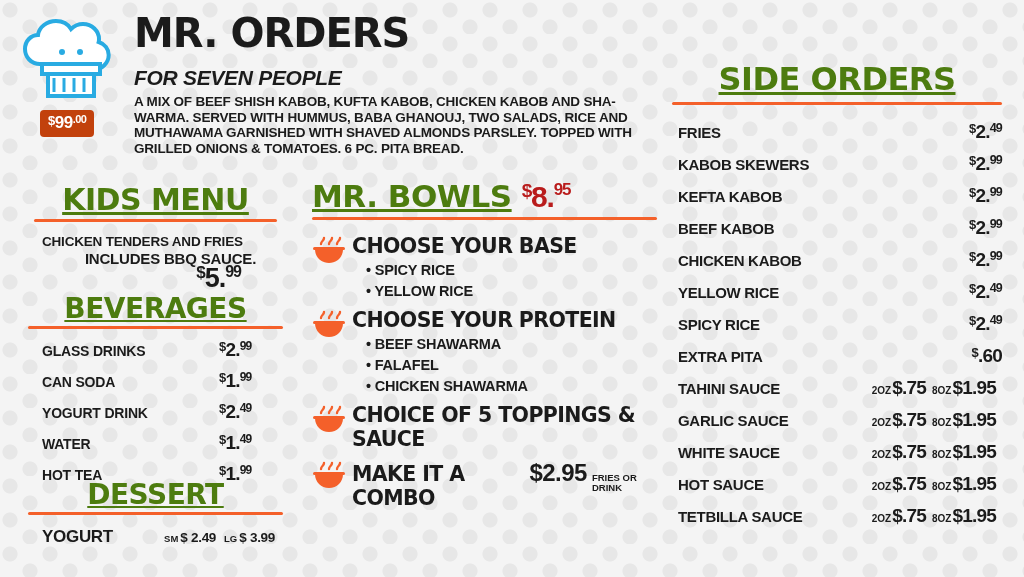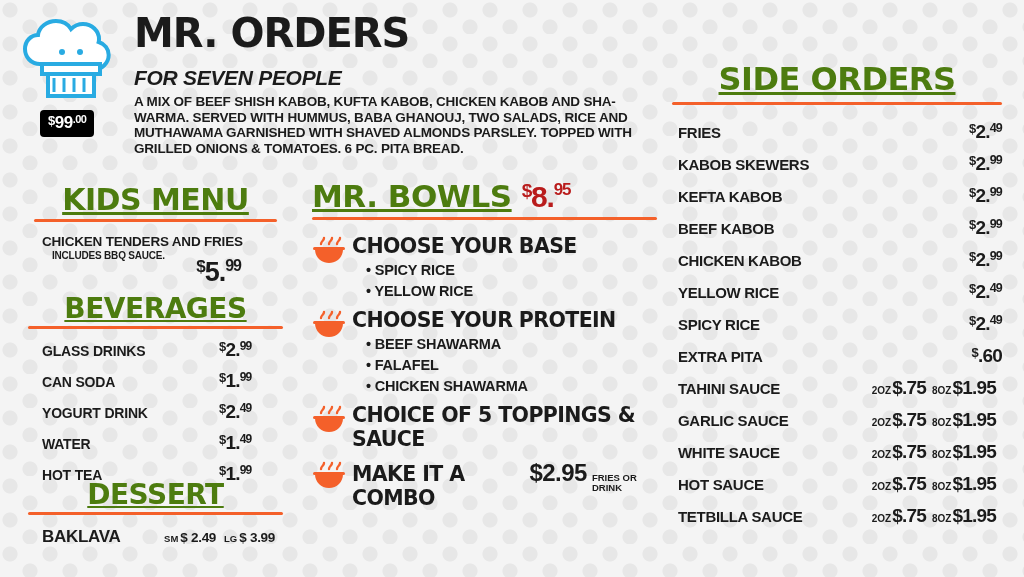--- a/index.html
+++ b/index.html
@@ -23,21 +23,21 @@
   .page{position:relative;z-index:1;width:1024px;height:577px;}
 
   
   .header{position:absolute;left:18px;top:14px;width:640px;}
   .chef-badge{
     position:absolute;left:0;top:4px;width:104px;height:120px;
   }
   .chef-svg{display:block;}
   .price-tag{
     position:absolute;left:22px;top:96px;
-    background:#000000;color:#fff;border-radius:4px;
+    background:#c2410c;color:#fff;border-radius:4px;
     padding:3px 8px 4px 8px;font-weight:bold;font-size:17px;
     letter-spacing:-0.5px;
   }
   .price-tag .cur{font-size:13px;vertical-align:top;}
   .price-tag .cents{font-size:11px;vertical-align:top;}
   .header-text{position:absolute;left:116px;top:0;width:530px;}
   .platter-title{
     font-family:"DejaVu Sans", sans-serif;
     font-weight:bold;font-size:40px;letter-spacing:-1px;line-height:0.95;
     margin:0;
@@ -57,21 +57,21 @@
     font-family:"DejaVu Sans", sans-serif;
     letter-spacing:-0.5px;text-transform:uppercase;text-decoration:underline;
   }
   .rule{height:3px;background:#f4602a;border-radius:2px;}
 
   
   .kids{position:absolute;left:28px;top:182px;width:255px;}
   .kids .sec-title{font-size:30px;text-align:center;}
   .kids .rule{margin:2px 6px 12px 6px;}
   .kids-item{font-size:13.5px;font-weight:bold;letter-spacing:-0.2px;margin-left:14px;}
-  .kids-sub{font-size:10px;font-weight:bold;letter-spacing:-0.2px;margin-left:24px;margin-top:1px;}
+  .kids-sub{font-size:15px;font-weight:bold;letter-spacing:-0.2px;margin-left:30px;margin-top:1px;text-align:center;}
   .kids-price{
     text-align:right;font-weight:bold;font-size:27px;letter-spacing:-1px;margin-top:-4px;padding-right:42px;
   }
   .kids-price .cur{font-size:17px;vertical-align:top;}
   .kids-price .cents{font-size:16px;vertical-align:top;}
 
   
   .bev{position:absolute;left:28px;top:292px;width:255px;}
   .bev .sec-title{font-size:28px;text-align:center;}
   .bev .rule{margin:1px 0 10px 0;}
@@ -195,21 +195,21 @@
     <div class="row">
       <div class="nm">HOT TEA</div>
       <div class="pr"><span class="cur">$</span><span>1.</span><span class="cents">99</span></div>
     </div>
   </div>
 
   <div class="dessert">
     <div class="sec-title">DESSERT</div>
     <div class="rule"></div>
     <div class="dessert-row">
-      <div class="nm">BAKLAVA</div>
+      <div class="nm">YOGURT</div>
       <div class="sz">SM</div>
       <div class="pv">$ 2.49</div>
       <div class="sz">LG</div>
       <div class="pv">$ 3.99</div>
     </div>
   </div>
 
   <div class="bowls">
     <div class="bowls-head">
       <div class="sec-title t">MR. BOWLS</div>

